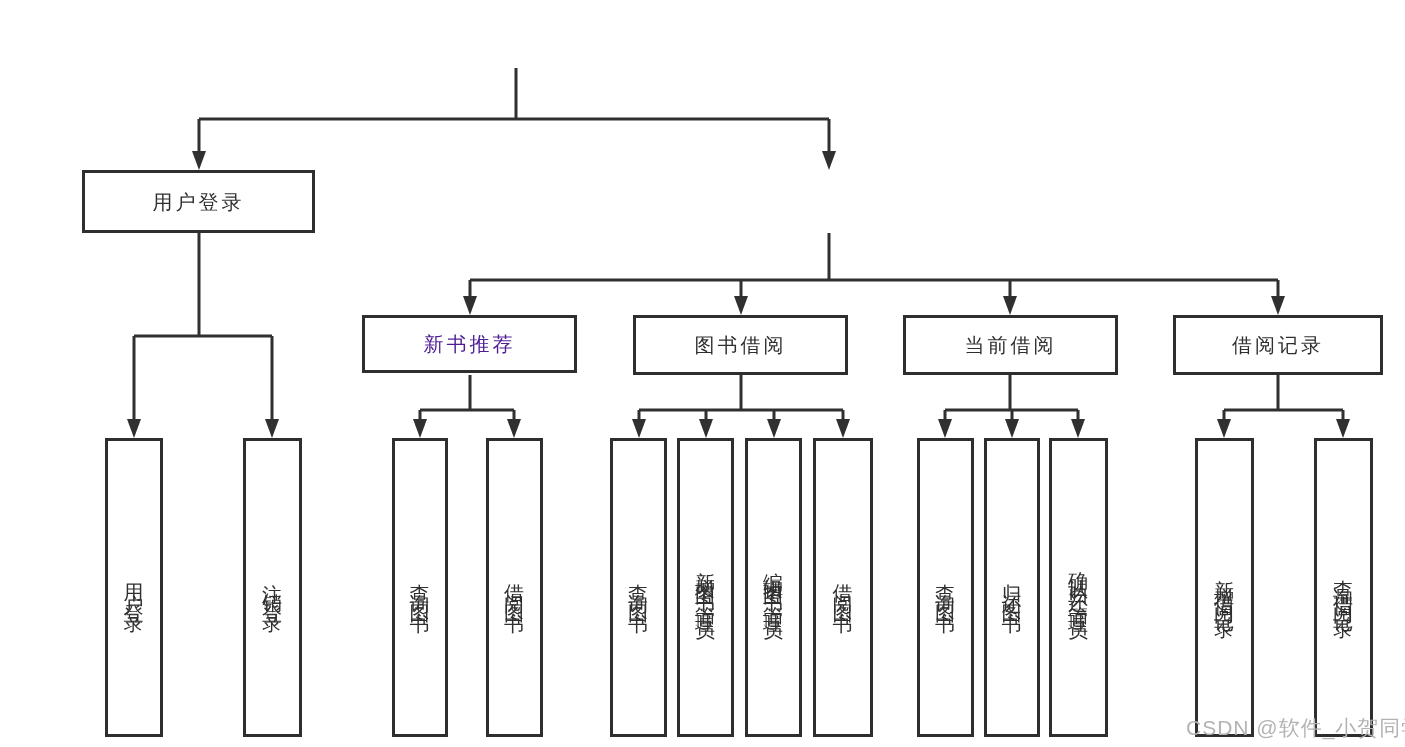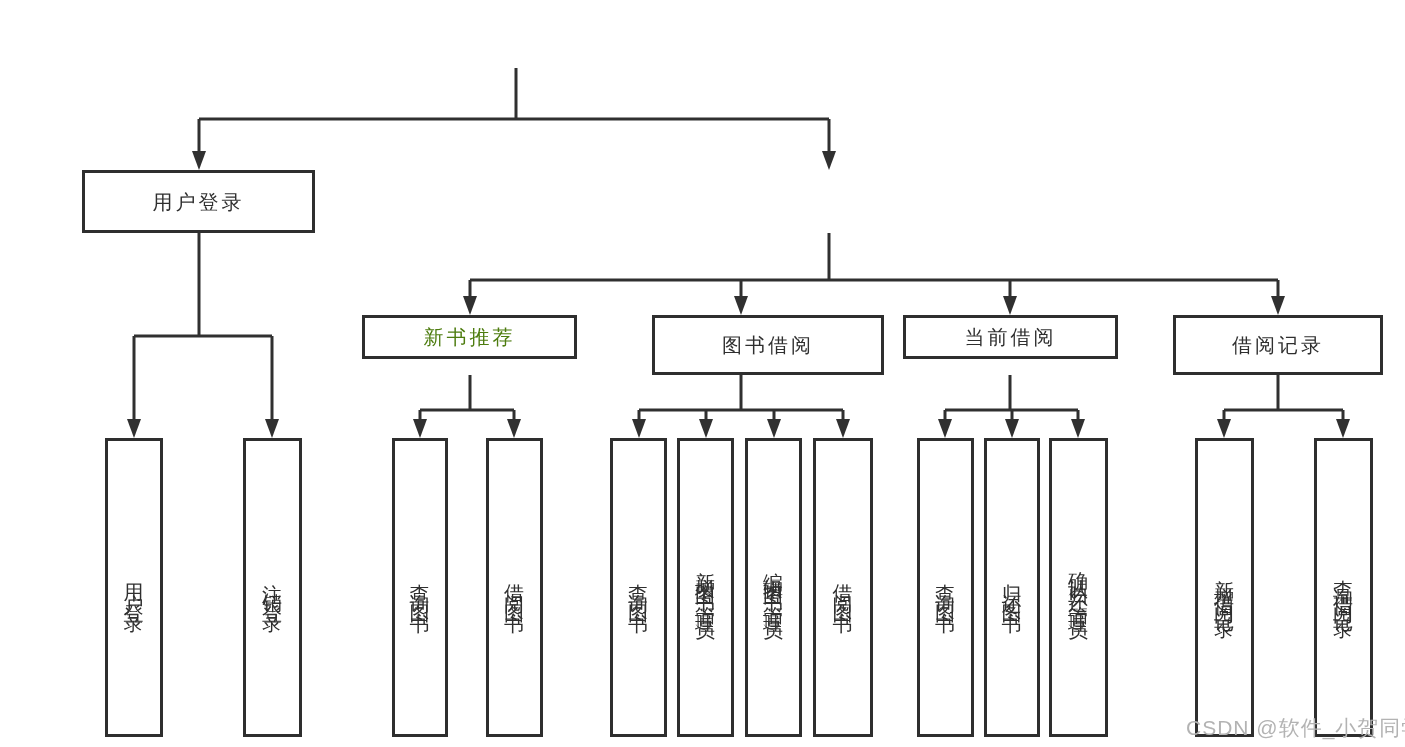--- a/index.html
+++ b/index.html
@@ -82,27 +82,27 @@
       <path d="M1217,419 L1231,419 L1224,438 Z"></path>
       <path d="M1336,419 L1350,419 L1343,438 Z"></path>
     </g>
   </svg>
 
 
   <div class="box" style="left: 82px; top: 170px; width: 233px; height: 63px; border-color: rgb(46, 46, 46); color: rgb(47, 47, 47);">
     <span>用户登录</span>
   </div>
 
-  <div class="box" style="left: 362px; top: 315px; width: 215px; height: 44px; border-color: rgb(46, 46, 46); color: #4d7c0f;">
+  <div class="box" style="left: 362px; top: 315px; width: 215px; height: 58px; border-color: rgb(46, 46, 46); color: #4c1d95;">
     <span>新书推荐</span>
   </div>
-  <div class="box" style="left: 652px; top: 315px; width: 232px; height: 60px; border-color: rgb(46, 46, 46); color: rgb(47, 47, 47);">
+  <div class="box" style="left: 633px; top: 315px; width: 215px; height: 60px; border-color: rgb(46, 46, 46); color: rgb(47, 47, 47);">
     <span>图书借阅</span>
   </div>
-  <div class="box" style="left: 903px; top: 315px; width: 215px; height: 44px; border-color: rgb(46, 46, 46); color: rgb(47, 47, 47);">
+  <div class="box" style="left: 903px; top: 315px; width: 215px; height: 60px; border-color: rgb(46, 46, 46); color: rgb(47, 47, 47);">
     <span>当前借阅</span>
   </div>
   <div class="box" style="left: 1173px; top: 315px; width: 210px; height: 60px; border-color: rgb(46, 46, 46); color: rgb(47, 47, 47);">
     <span>借阅记录</span>
   </div>
 
   <div class="box vbox" style="left: 105px; top: 438px; width: 58px; height: 299px; border-color: rgb(46, 46, 46); color: rgb(47, 47, 47);">
     <span>用户登录</span>
   </div>
   <div class="box vbox" style="left: 243px; top: 438px; width: 59px; height: 299px; border-color: rgb(46, 46, 46); color: rgb(47, 47, 47);">

